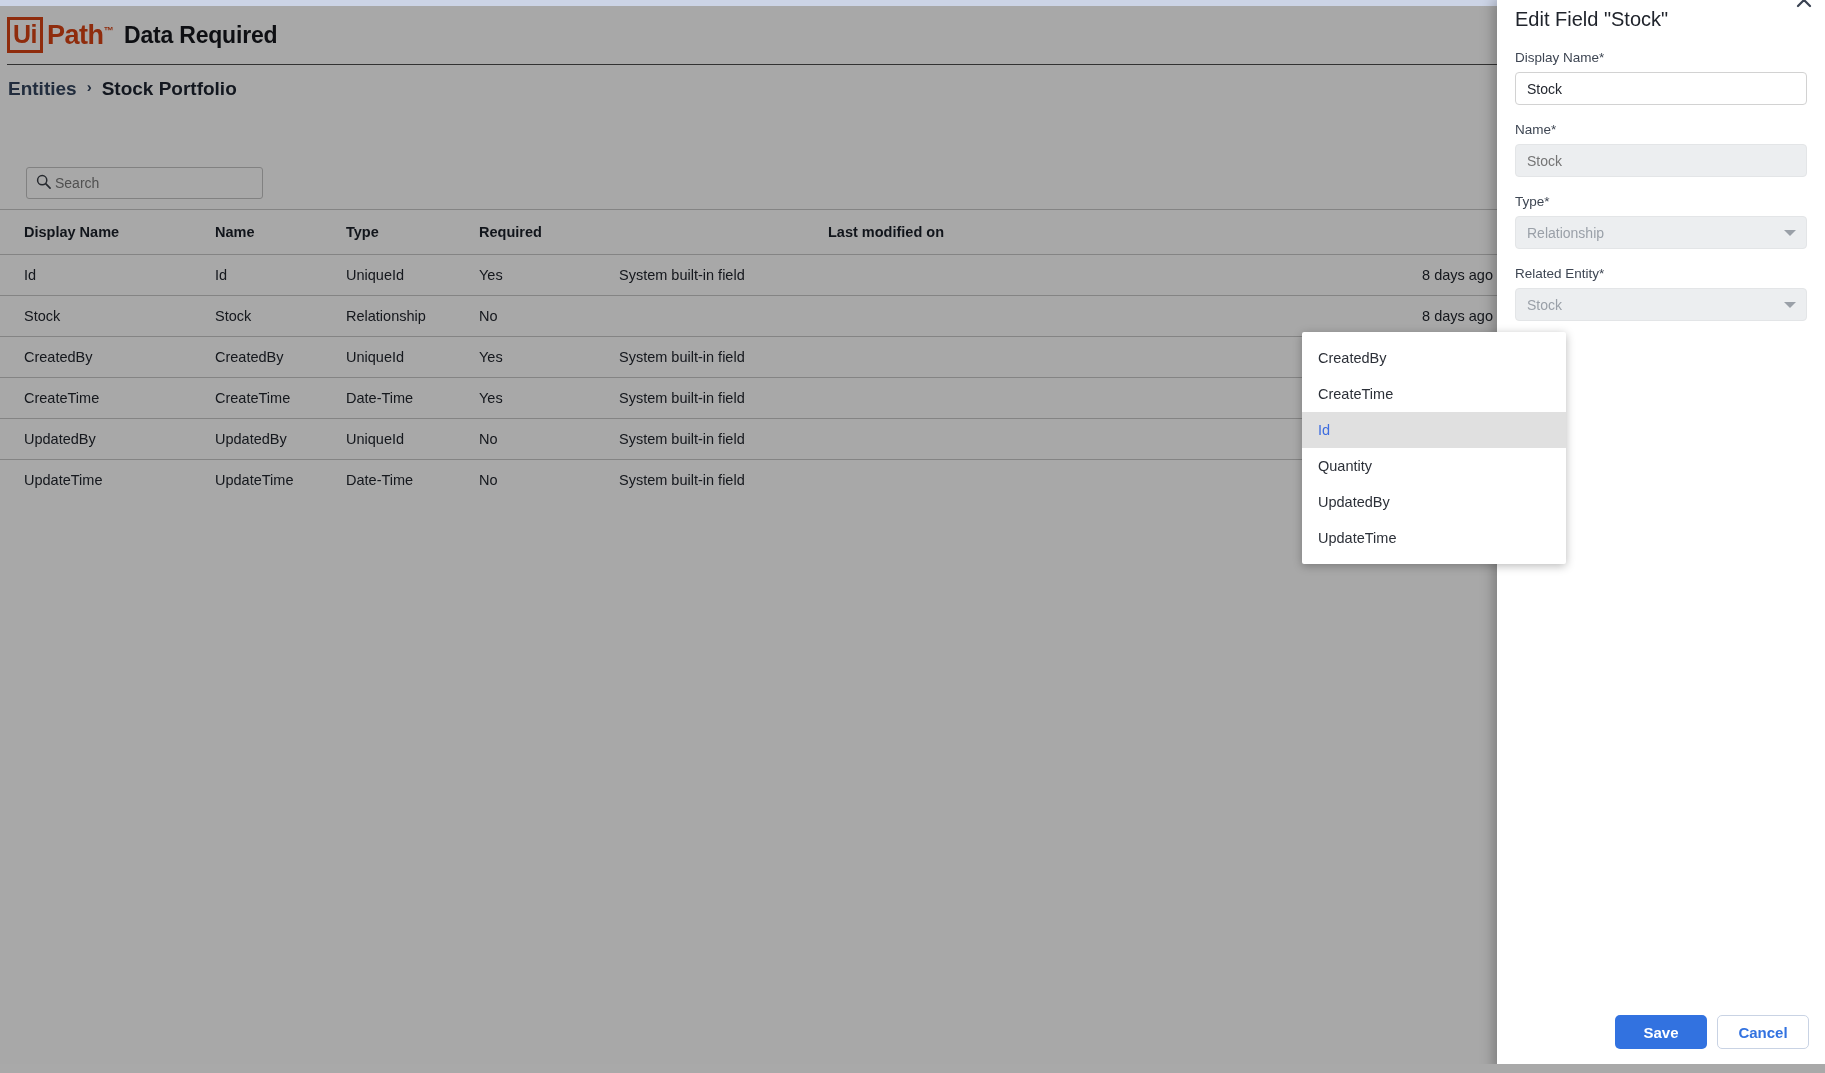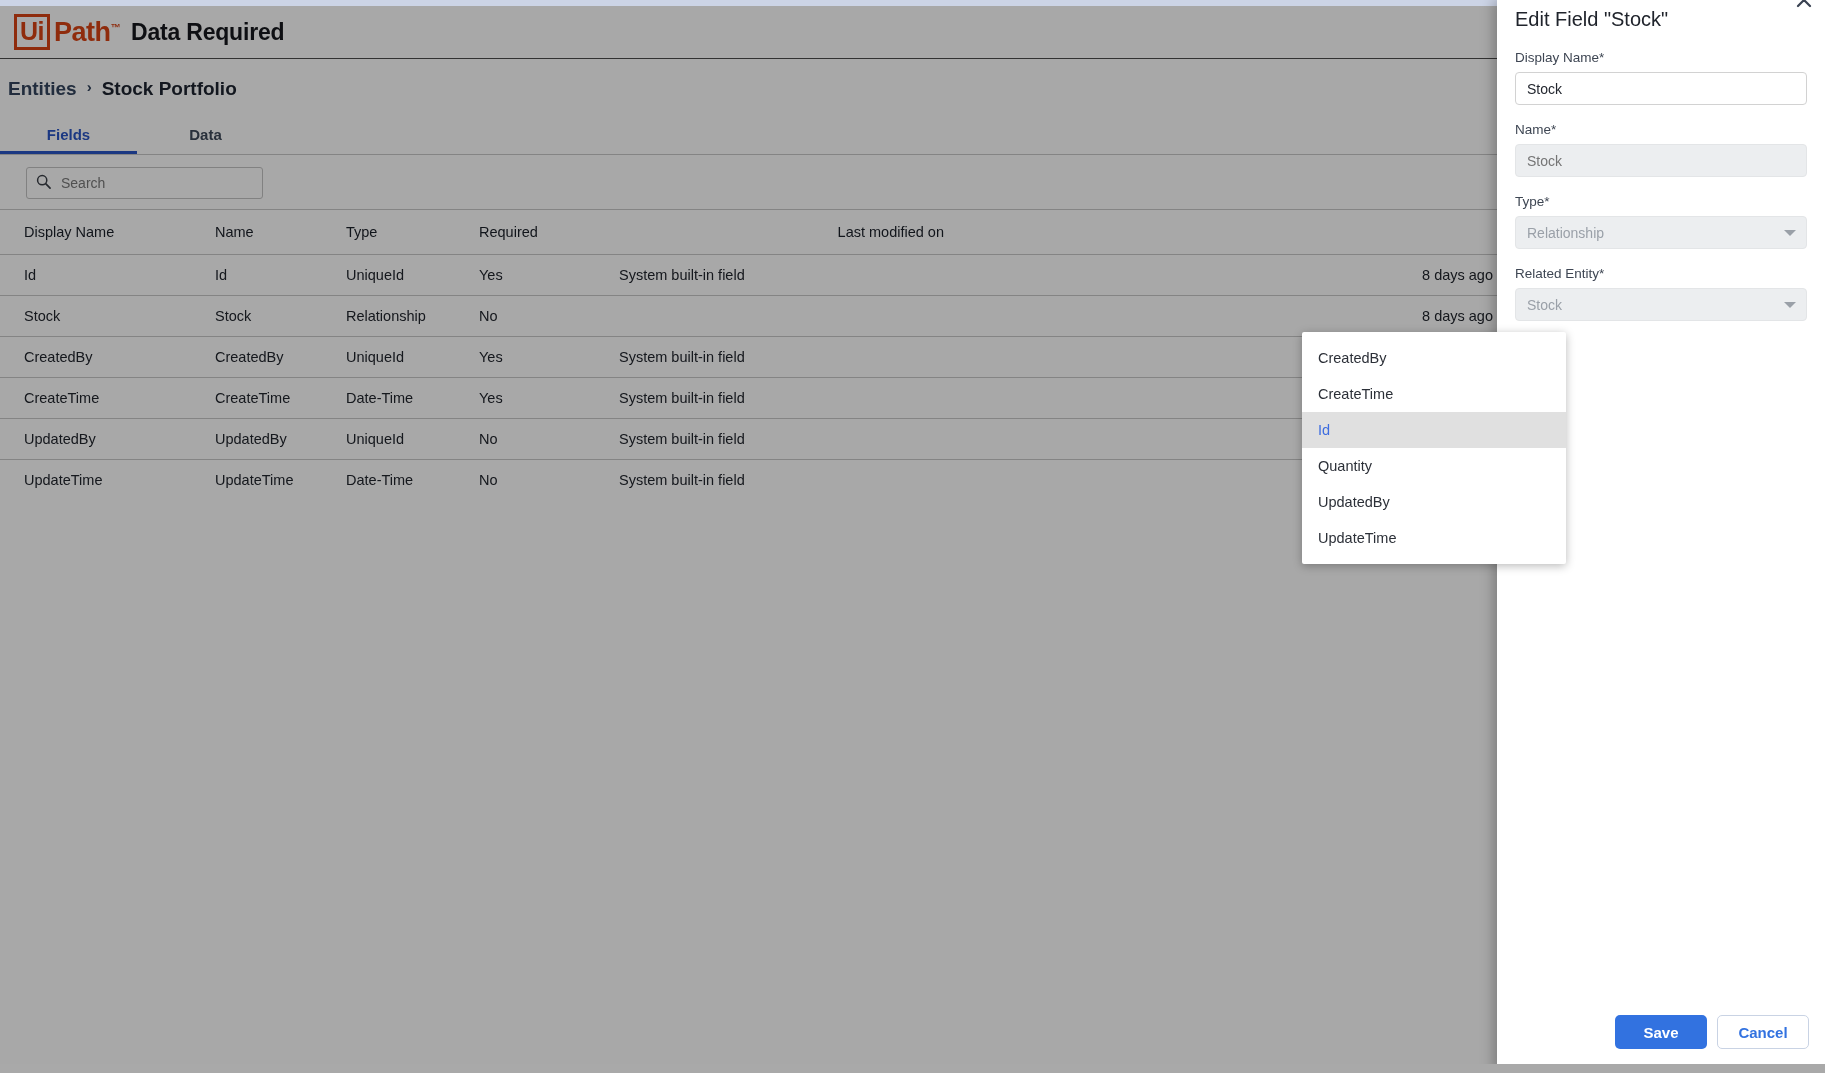--- a/index.html
+++ b/index.html
@@ -39,28 +39,27 @@
     position:absolute;
     left:0; top:0;
     width:1497px; height:6px;
     background:#ccd4e6;
     z-index: 45;
   }
 
   
   .appbar {
     position: absolute;
-    left: 0; top: 6px;
+    left: 7px; top: 6px;
     width: 1497px;
-    height: 53px;
+    height: 59px;
     background: #ffffff;
     border-bottom: 1px solid #4d4d4d;
     display: flex;
     align-items: center;
-    padding-left: 14px;
   }
   .logo-wrap {
     display: flex;
     align-items: center;
     gap: 4px;
   }
   .logo-ui {
     border: 3px solid #d94415;
     color: #d94415;
     font-weight: 700;
@@ -136,21 +135,21 @@
   .search-box {
     position: absolute;
     left: 26px; top: 11px;
     width: 237px; height: 32px;
     border: 1px solid #c4c4c4;
     border-radius: 3px;
     background: #fff;
     display: flex;
     align-items: center;
     padding: 0 9px;
-    gap: 8px;
+    gap: 2px;
   }
   .search-box svg { flex: 0 0 auto; }
   .search-input {
     border: none;
     outline: none;
     font-size: 14px;
     color: #444;
     background: transparent;
     width: 100%;
     font-family: "Liberation Sans", sans-serif;
@@ -166,21 +165,21 @@
   .trow {
     display: flex;
     align-items: center;
     border-top: 1px solid #c9c9c9;
     height: 41px;
     font-size: 14.5px;
     color: #22262e;
   }
   .trow.header {
     height: 45px;
-    font-weight: 400;
+    font-weight: 700;
     color: #1b2029;
     border-top: 1px solid #c9c9c9;
   }
   .c-display { width: 215px; padding-left: 24px; }
   .c-name    { width: 131px; }
   .c-type    { width: 133px; }
   .c-req     { width: 140px; }
   .c-desc    { width: 549px; }
   .c-mod     { width: 329px; text-align: right; padding-right: 4px; }
 
@@ -332,24 +331,20 @@
         <span class="logo-product">Data Required</span>
       </div>
     </div>
 
     <div class="breadcrumb">
       <span class="bc-link">Entities</span>
       <span class="bc-sep">›</span>
       <span class="bc-current">Stock Portfolio</span>
     </div>
 
-    <div class="tabs">
-      <div class="tab active">Fields</div>
-      <div class="tab">Data</div>
-    </div>
 
     <div class="search-area">
       <div class="search-box">
         <span>
           <svg width="15" height="15" viewBox="0 0 16 16">
             <circle cx="6.6" cy="6.6" r="4.9" fill="none" stroke="#3a3f47" stroke-width="1.6"></circle>
             <line x1="10.3" y1="10.3" x2="15" y2="15" stroke="#3a3f47" stroke-width="1.8" stroke-linecap="round"></line>
           </svg>
         </span>
         <input class="search-input" type="text" placeholder="Search" style="">

